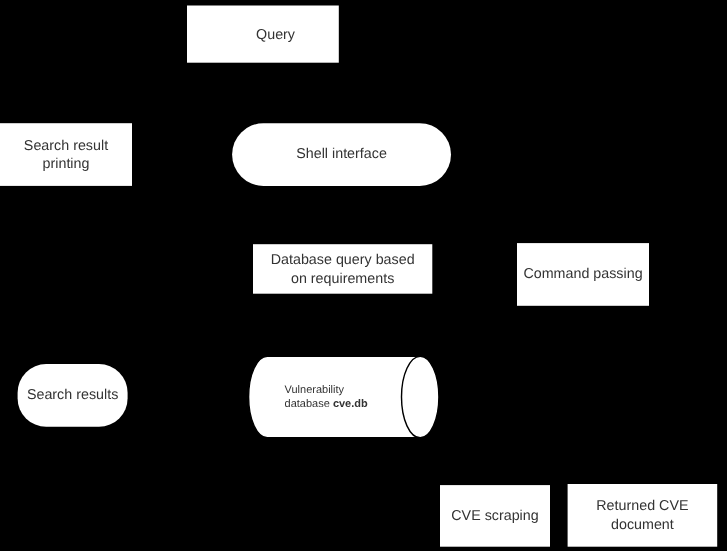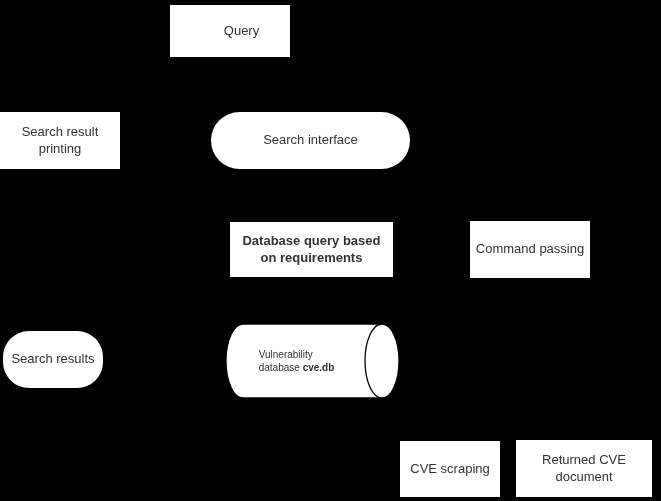--- a/index.html
+++ b/index.html
@@ -40,34 +40,34 @@
     color: var(--text-color, #333333);
     font-size: 10px;
     line-height: 1.3;
   }
 </style>
 </head>
 <body style="--background: #000000; --shape-fill: #ffffff; --text-color: #333333; --stroke: #000000;">
 
 <div class="canvas">
 
-  <div class="node" style="left:170px; top:5px; width:120px; height:52px;padding-left:23px;">Query</div>
+  <div class="node" style="left:170px; top:5px; width:138px; height:52px;padding-left:23px;">Query</div>
 
 
   <div class="node" style="left:0px; top:112px; width:120px; height:57px;">Search result
 printing</div>
 
-  <div class="node stadium" style="left:211px; top:112px; width:199px; height:57px;">Search interface</div>
+  <div class="node stadium" style="left:211px; top:112px; width:199px; height:57px;">Shell interface</div>
 
-  <div class="node" style="left:230px; top:222px; width:163px; height:55px;font-weight:bold;">Database query based
+  <div class="node" style="left:230px; top:222px; width:163px; height:45px;">Database query based
 on requirements</div>
 
   <div class="node" style="left:470px; top:221px; width:120px; height:57px;">Command passing</div>
 
-  <div class="node" style="left:3px; top:331px; width:100px; height:57px;border-radius:26px;">Search results</div>
+  <div class="node" style="left:16px; top:331px; width:100px; height:57px;border-radius:26px;">Search results</div>
 
   <div class="cylinder-wrap" style="left:225px; top:323px; width:175px; height:76px;">
     <svg width="175" height="76" viewBox="0 0 175 76">
       <path d="M 18 1 H 157 A 17 37 0 0 1 157 75 H 18 A 17 37 0 0 1 18 1 Z" style="fill:var(--shape-fill,#ffffff);stroke:var(--stroke,#000000);stroke-width:1.3"></path>
       <ellipse cx="157" cy="38" rx="17" ry="37" style="fill:var(--shape-fill,#ffffff);stroke:var(--stroke,#000000);stroke-width:1.3"></ellipse>
     </svg>
     <div class="cyl-label">
       <span>
         <span>Vulnerability</span><br>
         <span>database </span><b>cve.db</b>

